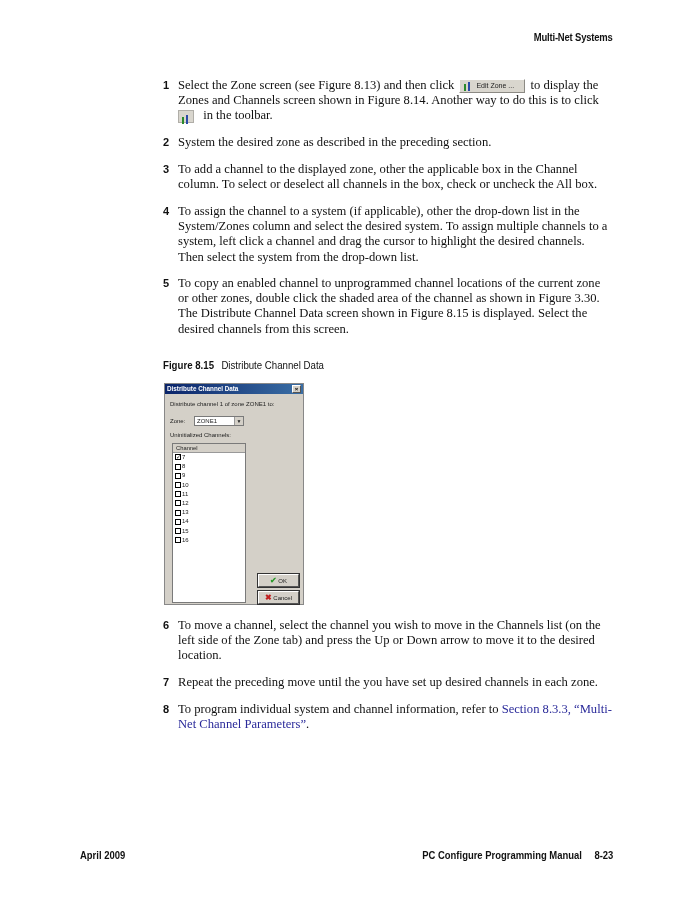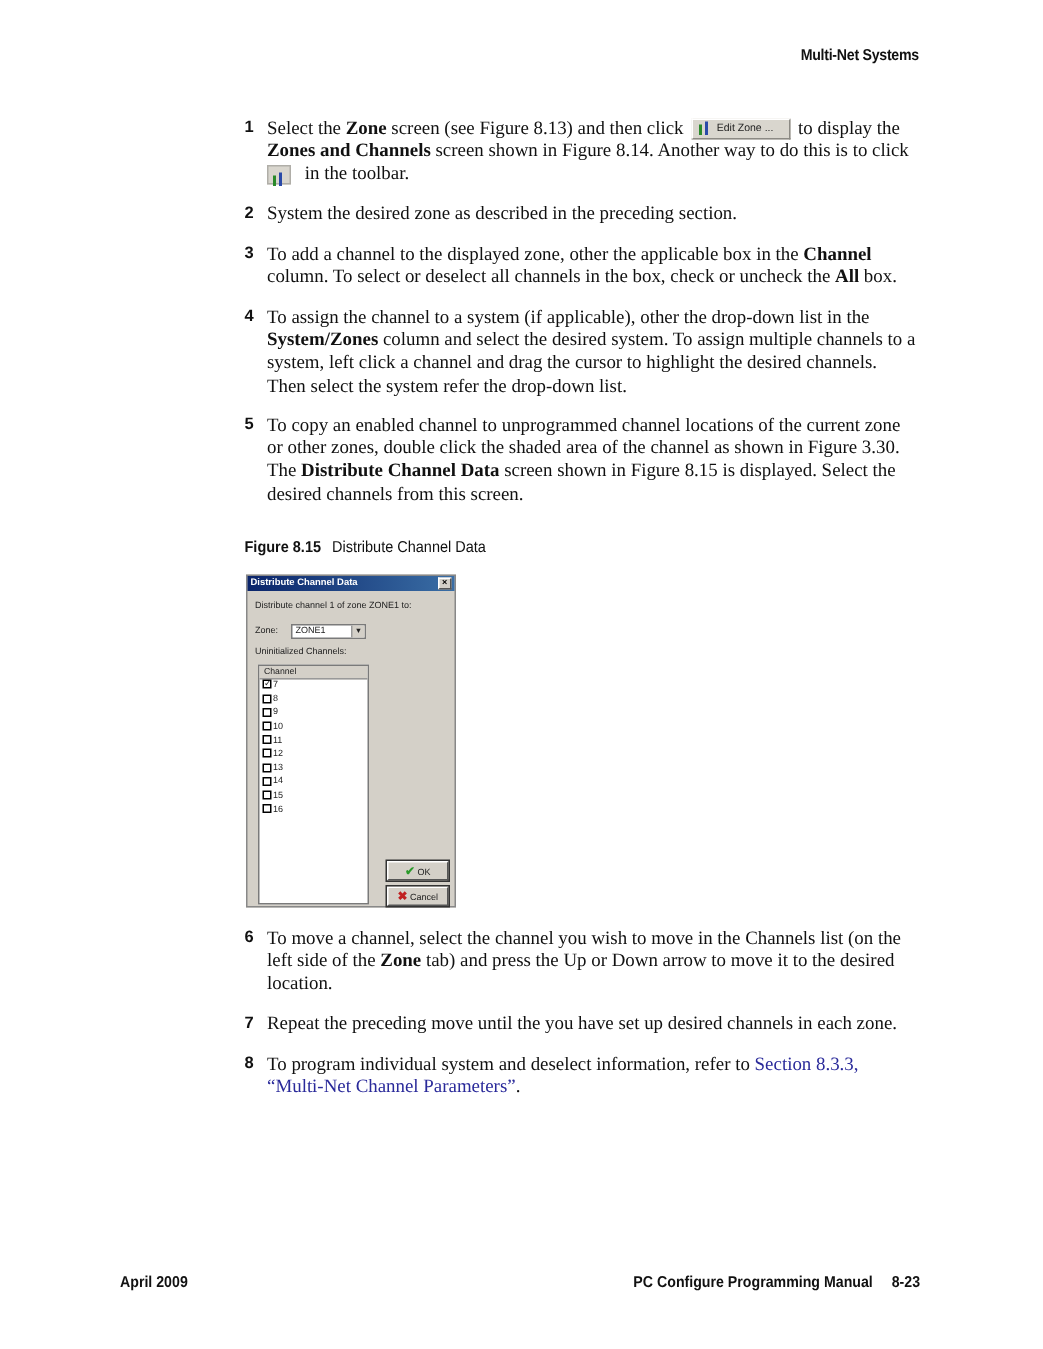--- a/index.html
+++ b/index.html
@@ -1,21 +1,21 @@
 <!DOCTYPE html>
 <html><head>
   <meta charset="utf-8">
   <style>
     html, body { margin:0; padding:0; background:#ffffff; }
     body { width:695px; height:899px; position:relative; overflow:hidden; font-family:"Liberation Serif", serif; color:#111; }
     .hdr { position:absolute; top:31px; right:82px; font-family:"Liberation Sans", sans-serif; font-weight:bold; font-size:10.5px; letter-spacing:-0.2px; transform:scaleX(0.9); transform-origin:right; }
     .step { position:absolute; left:163px; width:450px; font-size:12.6px; line-height:15.2px; }
     .step .num { position:absolute; left:0; top:0; font-family:"Liberation Sans", sans-serif; font-weight:bold; font-size:11px; }
     .step .txt { margin-left:15px; display:block; }
-    .step b { font-weight:bold; }
+    .step b { font-weight:normal; }
     .link { color:#2a2a9a; }
     .inline-btn { display:inline-block; vertical-align:middle; width:66px; height:14px; background:#d9d6ce; border:1px solid #8c8a84; border-top-color:#fff; border-left-color:#fff; box-sizing:border-box; font-family:"Liberation Sans", sans-serif; font-size:7px; line-height:12px; color:#222; padding-left:3px; margin:0 2px; }
     .inline-btn .ic, .tb-icon .ic { display:inline-block; width:10px; height:9px; vertical-align:middle; margin-right:3px; position:relative; }
     .ic i { position:absolute; bottom:0; width:2px; }
     .tb-icon { display:inline-block; vertical-align:middle; width:16px; height:13px; background:#d9d6ce; border:1px solid #b0aea8; box-sizing:border-box; padding-left:2px; margin-right:6px; }
     .fig-cap { position:absolute; left:163px; top:359px; font-family:"Liberation Sans", sans-serif; font-size:10.5px; transform:scaleX(0.92); transform-origin:left; }
     .fig-cap b { margin-right:8px; }
     
     .dlg { position:absolute; left:164px; top:383px; width:140px; height:222px; background:#d4d0c8; border:1px solid #888; box-sizing:border-box; font-family:"Liberation Sans", sans-serif; font-size:6px; color:#222; }
     .dlg-title { height:10px; background:linear-gradient(90deg,#0a246a,#3a6ea5); color:#fff; font-weight:bold; font-size:6.3px; line-height:10px; padding-left:2px; position:relative; }
@@ -54,21 +54,21 @@
   <span class="txt">System the desired zone as described in the preceding section.</span>
 </div>
 
 <div class="step" style="top:162px">
   <span class="num">3</span>
   <span class="txt"><span>To add a channel to the displayed zone, other the applicable box in the </span><b>Channel</b><br><span> column. To select or deselect all channels in the box, check or uncheck the </span><b>All</b><span> box.</span></span>
 </div>
 
 <div class="step" style="top:204px">
   <span class="num">4</span>
-  <span class="txt"><span>To assign the channel to a system (if applicable), other the drop-down list in the </span><b>System/Zones</b><span> column and select the desired system. To assign multiple channels to a system, left click a channel and drag the cursor to highlight the desired channels. Then select the system refer the drop-down list.</span></span>
+  <span class="txt"><span>To assign the channel to a system (if applicable), other the drop-down list in the </span><b>System/Zones</b><span> column and select the desired system. To assign multiple channels to a system, left click a channel and drag the cursor to highlight the desired channels. Then select the system from the drop-down list.</span></span>
 </div>
 
 <div class="step" style="top:276px">
   <span class="num">5</span>
   <span class="txt"><span>To copy an enabled channel to unprogrammed channel locations of the current zone or other zones, double click the shaded area of the channel as shown in Figure 3.30. The </span><b>Distribute Channel Data</b><span> screen shown in Figure 8.15 is displayed. Select the desired channels from this screen.</span></span>
 </div>
 
 <div class="fig-cap"><b>Figure 8.15</b><span>Distribute Channel Data</span></div>
 
 <div class="dlg">
@@ -107,17 +107,17 @@
   <span class="txt"><span>To move a channel, select the channel you wish to move in the Channels list (on the left side of the </span><b>Zone</b><span> tab) and press the Up or Down arrow to move it to the desired location.</span></span>
 </div>
 
 <div class="step" style="top:675px">
   <span class="num">7</span>
   <span class="txt">Repeat the preceding move until the you have set up desired channels in each zone.</span>
 </div>
 
 <div class="step" style="top:702px">
   <span class="num">8</span>
-  <span class="txt"><span>To program individual system and deselect information, refer to </span><span class="link">Section 8.3.3, “Multi-Net Channel Parameters”</span><span>.</span></span>
+  <span class="txt"><span>To program individual system and channel information, refer to </span><span class="link">Section 8.3.3, “Multi-Net Channel Parameters”</span><span>.</span></span>
 </div>
 
 <div class="footer left">April 2009</div>
 <div class="footer right"><span>PC Configure Programming Manual</span><span class="pg">8-23</span></div>
 
 </body></html>

